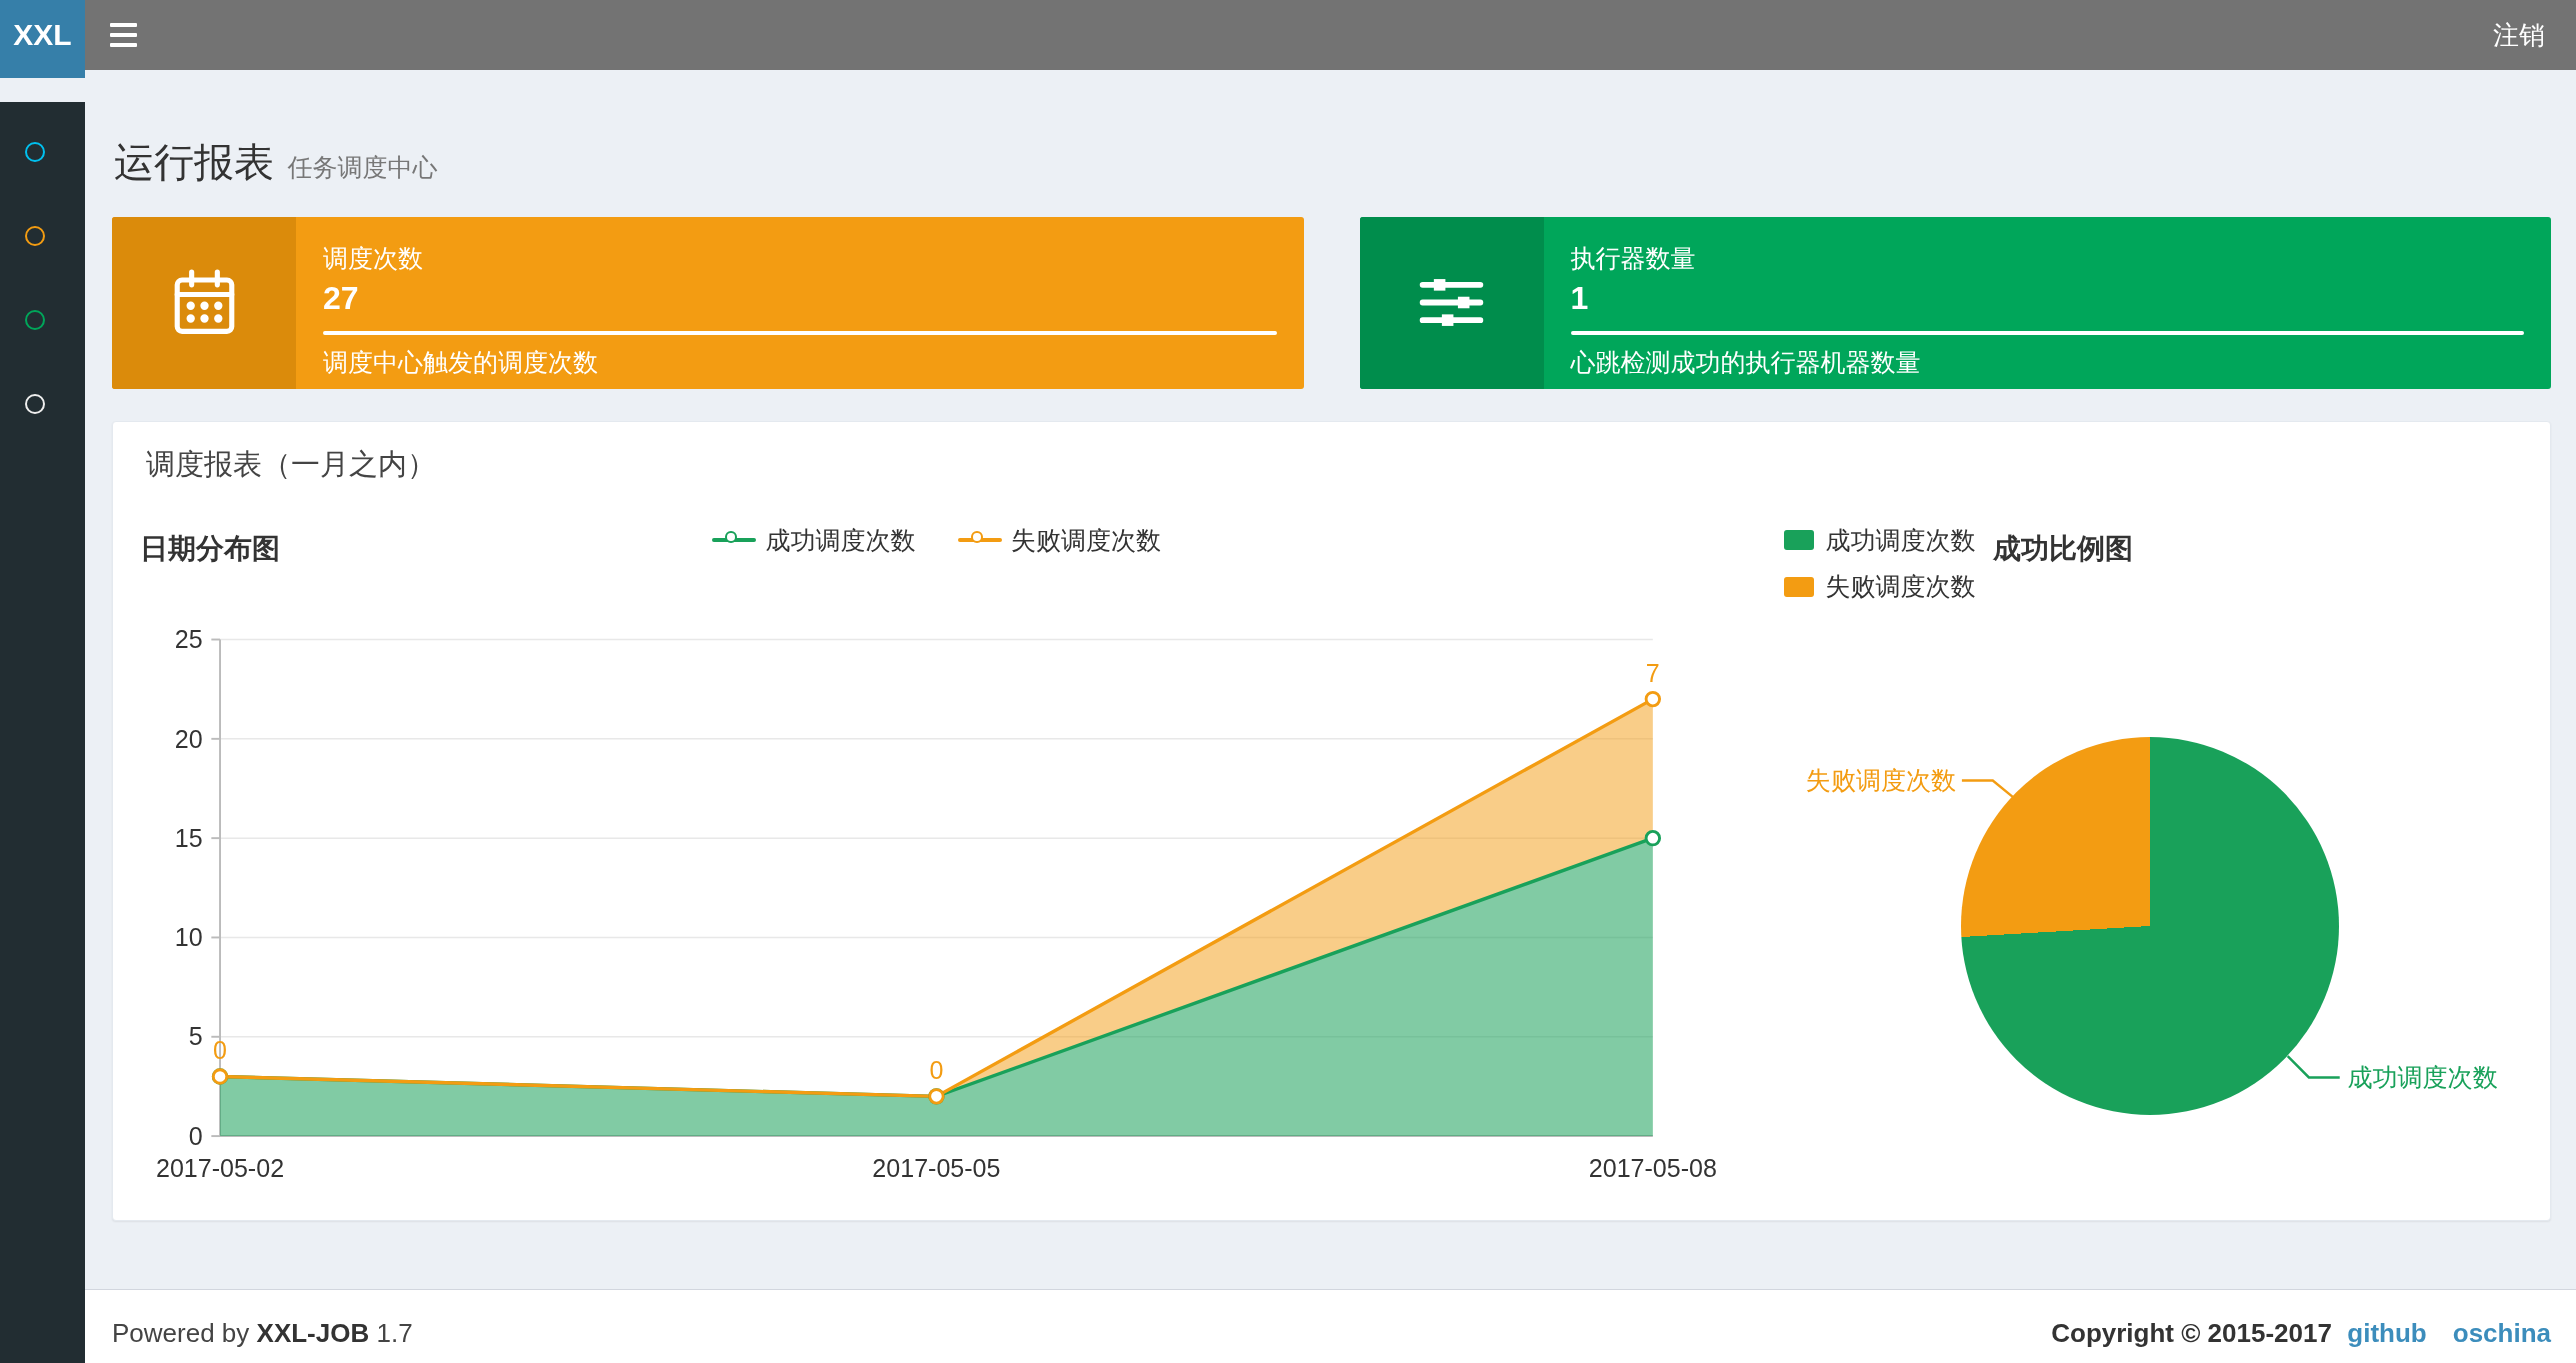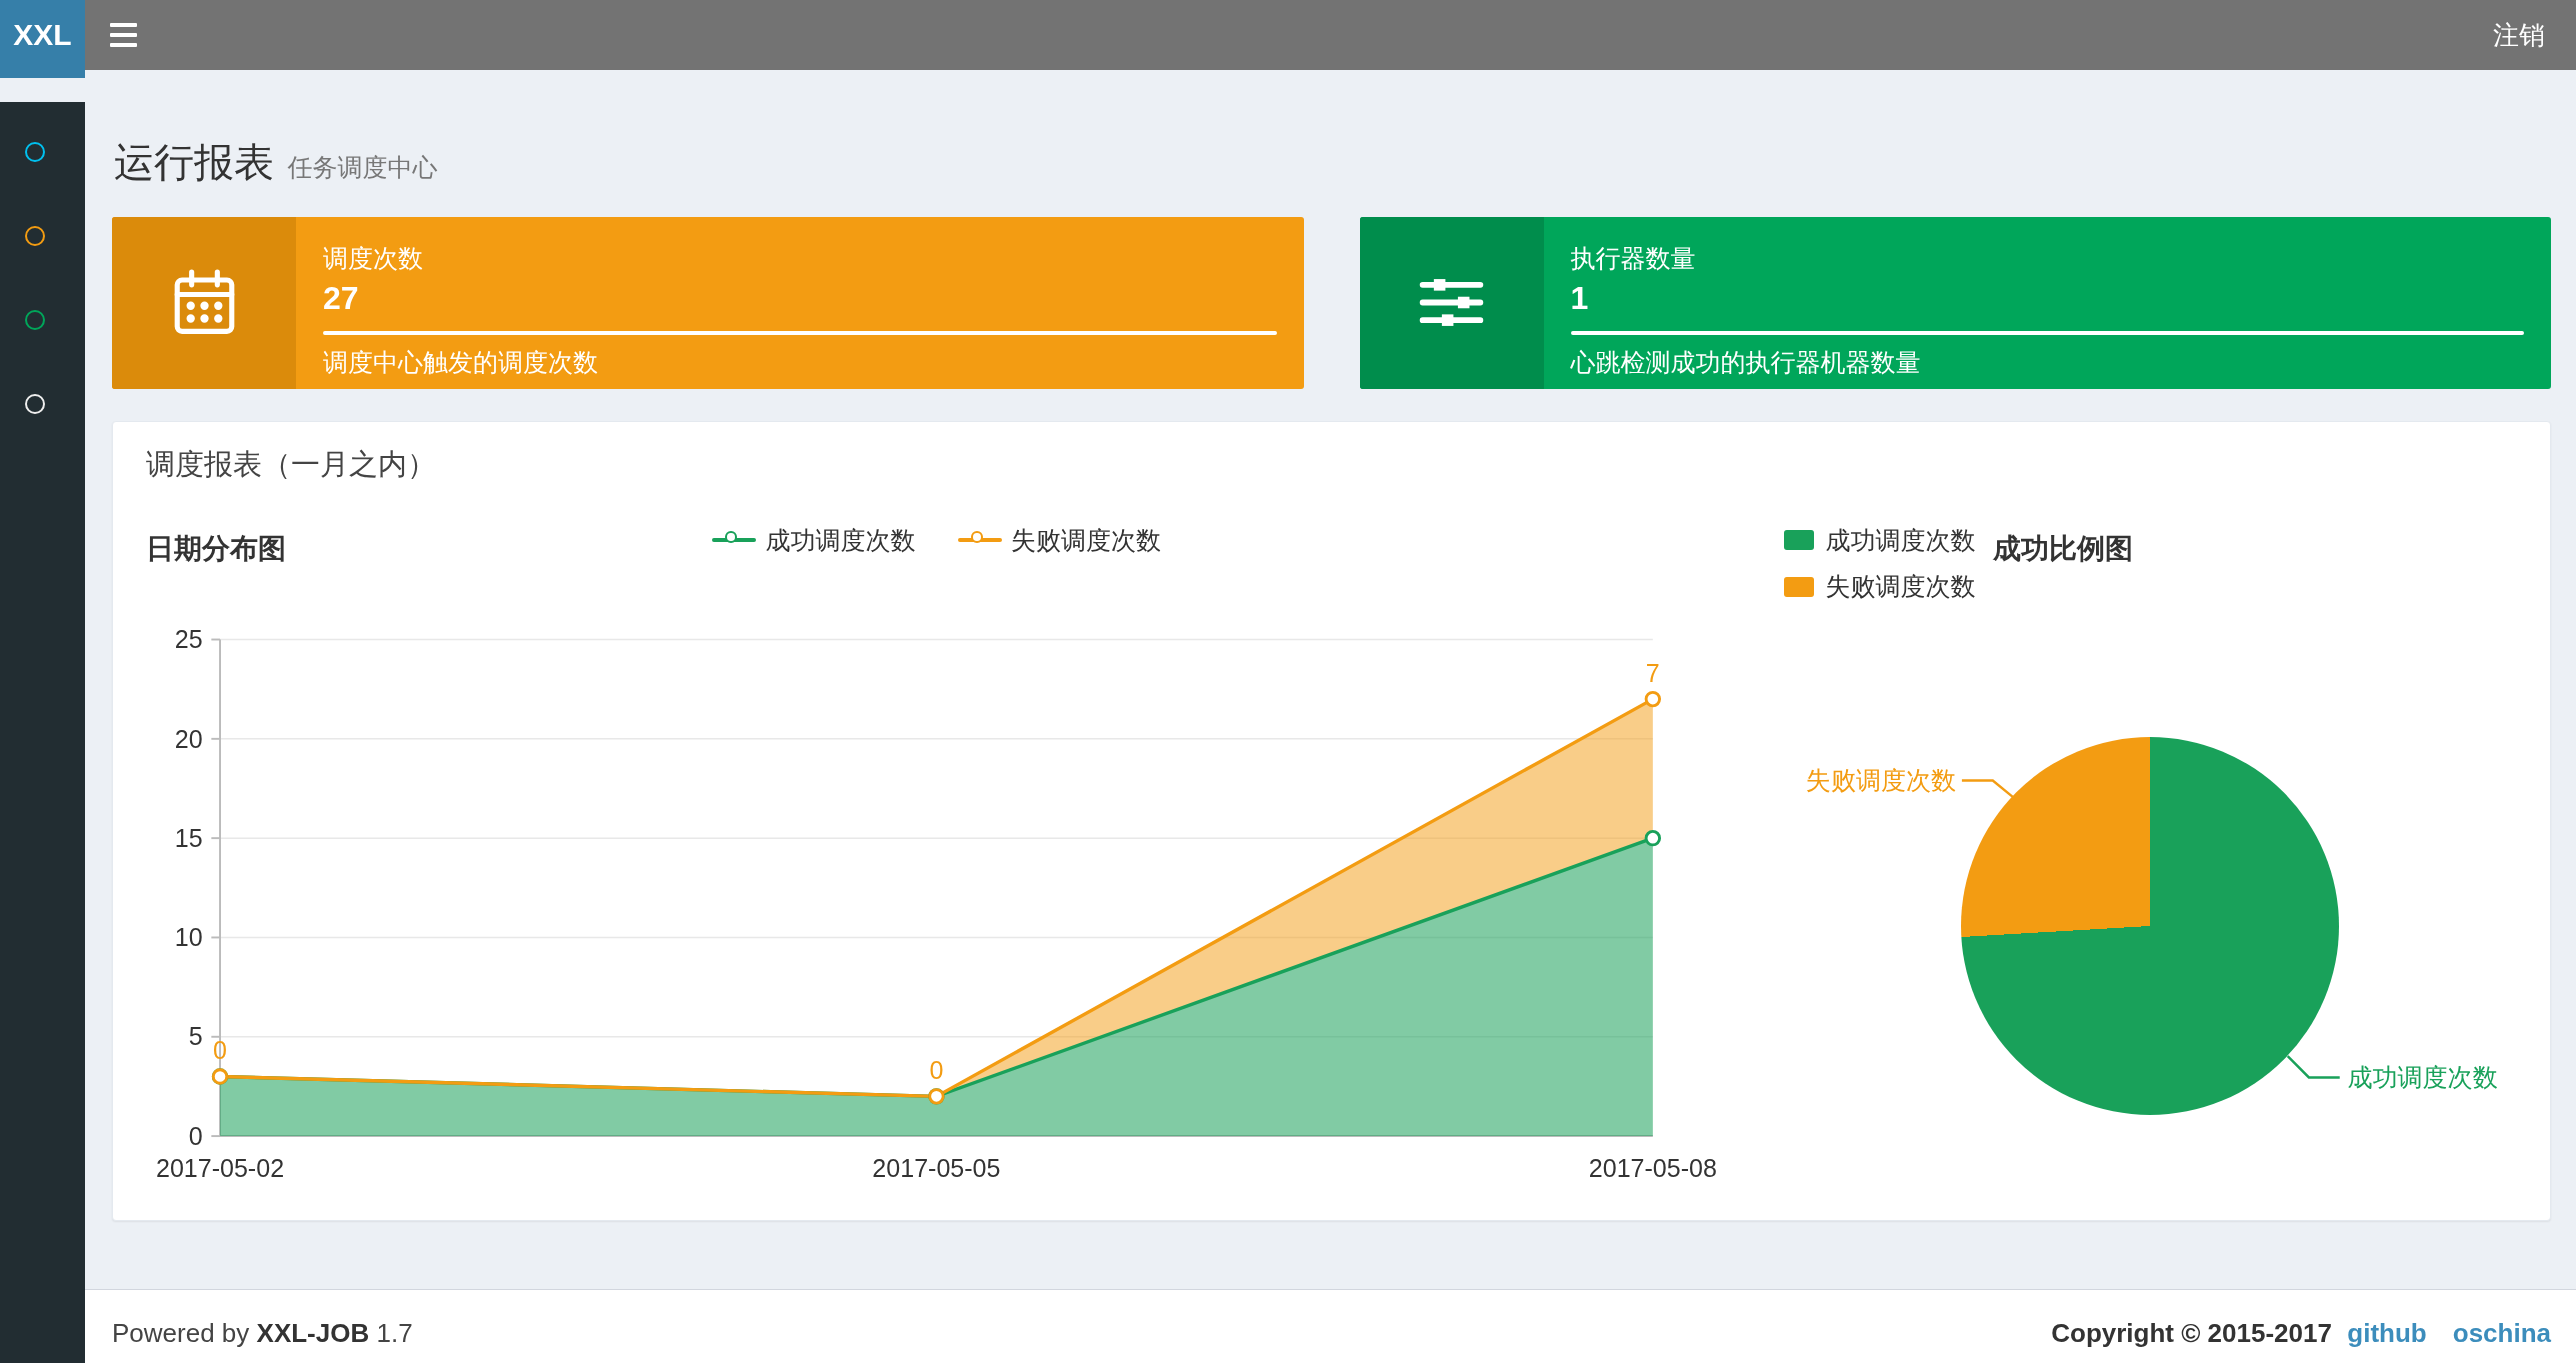--- a/index.html
+++ b/index.html
@@ -36,21 +36,21 @@
   .ib-body { flex:1; padding:25px 27px 0 27px; }
   .ib-title { font-size:25px; }
   .ib-value { font-size:32px; font-weight:700; margin-top:5.8px; }
   .ib-line { height:3.9px; background:#fff; margin:13.5px 0 11.6px 0; border-radius:1.9px; }
   .ib-desc { font-size:25px; }
   
   .panel { margin-top:32px; background:#fff; width:2439px; height:800px; position:relative;
            border:1px solid #e4e9ef; border-radius:3.9px; box-shadow:0 1px 1.9px rgba(0,0,0,0.07); }
   .panel-title { padding:23px 0 0 33px; font-size:29px; color:#444; }
   .chart-title { position:absolute; top:108px; font-size:28px; font-weight:700; color:#333; }
-  #line-title { left:33px; }
+  #line-title { left:27px; }
   #pie-title { left:1880px; }
   
   .legend-line { position:absolute; left:107px; top:102px; width:1433px;
                  display:flex; justify-content:center; gap:42px; }
   .lg-item { display:flex; align-items:center; gap:9.6px; cursor:pointer; }
   .lg-mark { width:44px; height:3.9px; border-radius:1.9px; background:#999; position:relative; }
   .lg-ring { position:absolute; left:13.5px; top:-6.7px; width:11.6px; height:11.6px; background:#fff;
              border:2.9px solid #999; border-radius:50%; }
   .lg-label { font-size:25px; color:#333; }
   

